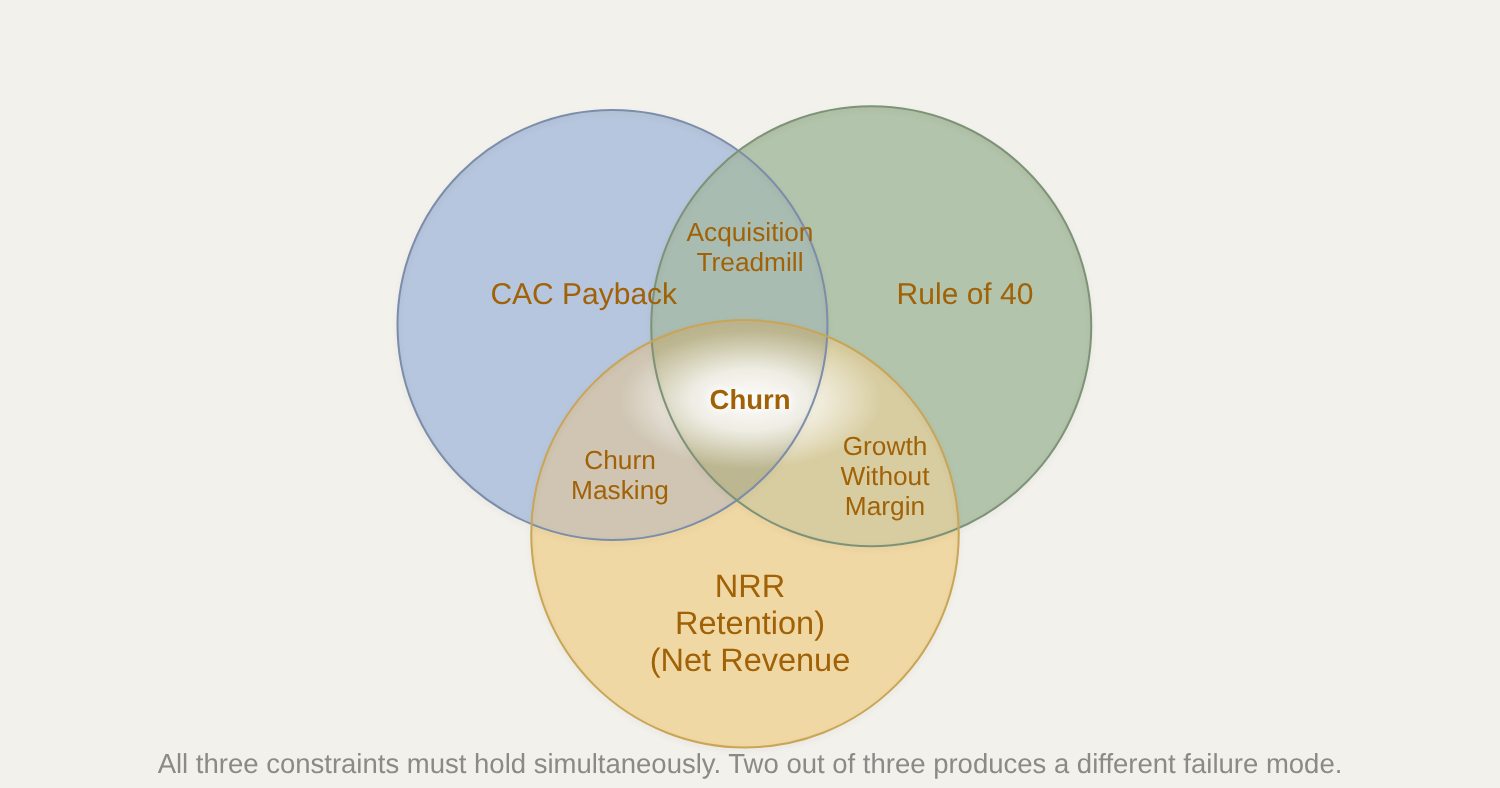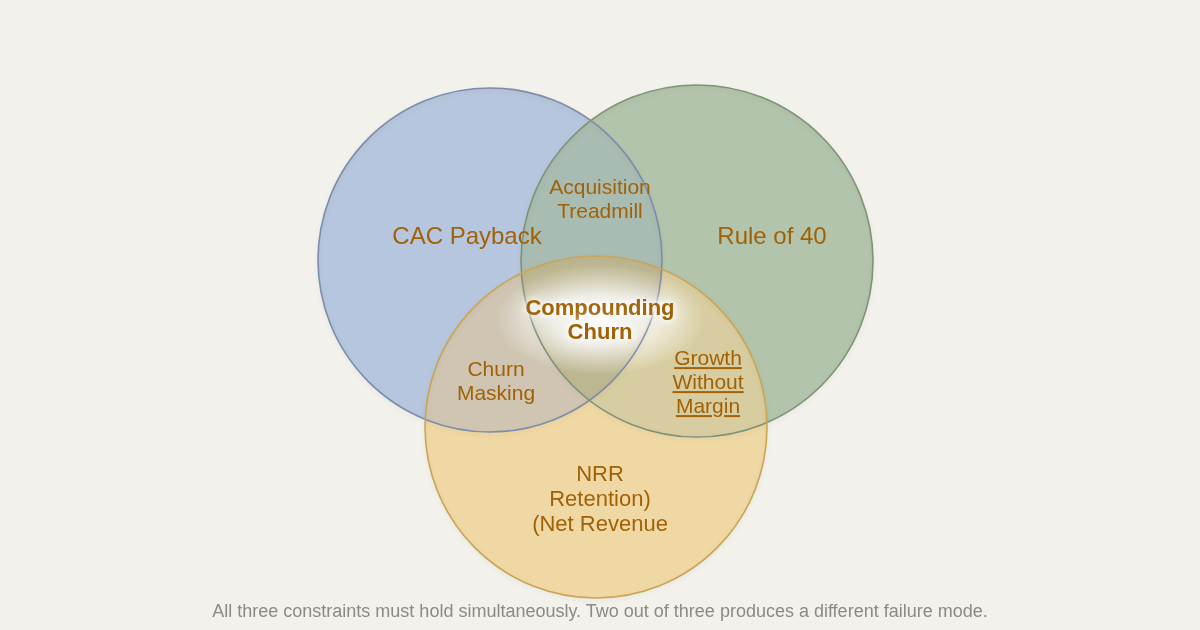--- a/index.html
+++ b/index.html
@@ -29,35 +29,35 @@
     position: absolute;
     transform: translate(-50%, -50%);
     text-align: center;
     color: #a16207;
     white-space: nowrap;
     line-height: 1.14;
   }
   .label span { display: block; }
   .label-large { font-size: 24px; }
   .label-mid   { font-size: 21px; }
-  .label-nrr   { font-size: 22px; line-height: 1.13; }
+  .label-nrr   { font-size: 26px; line-height: 1.13; }
   .label-center {
     font-size: 22px;
     font-weight: 700;
     line-height: 1.1;
     text-shadow:
       0 0 6px #ffffff, 0 0 10px #ffffff, 0 0 18px #ffffff,
       0 0 26px #ffffff, 0 0 34px rgba(255,255,255,0.8);
   }
   .caption {
     position: absolute;
     left: 50%;
     top: 611px;
     transform: translate(-50%, -50%);
-    font-size: 18px;
+    font-size: 22px;
     color: #8b8a86;
     white-space: nowrap;
   }
 </style>
 </head>
 <body>
 
 <div class="stage">
 
   <svg class="venn-svg" viewBox="0 0 1200 630">
@@ -107,30 +107,29 @@
   <div class="label label-large" style="left:428px; top:236px;margin-left:39px;">CAC Payback</div>
 
   <div class="label label-large" style="left:772px; top:236px;">Rule of 40</div>
 
   <div class="label label-mid" style="left:600px; top:199px;">
     <span>Acquisition</span>
     <span>Treadmill</span>
   </div>
 
   <div class="label label-center" style="left:600px; top:320px;">
-    <span>Compounding</span>
     <span>Churn</span>
   </div>
 
   <div class="label label-mid" style="left:496px; top:381px;">
     <span>Churn</span>
     <span>Masking</span>
   </div>
 
-  <div class="label label-mid" style="left:708px; top:382px;text-decoration:underline;">
+  <div class="label label-mid" style="left:708px; top:382px;">
     <span>Growth</span>
     <span>Without</span>
     <span>Margin</span>
   </div>
 
   <div class="label label-nrr" style="left:600px; top:499px;">
     <span>NRR</span>
     <span>Retention)</span>
     <span>(Net Revenue</span>
   </div>

